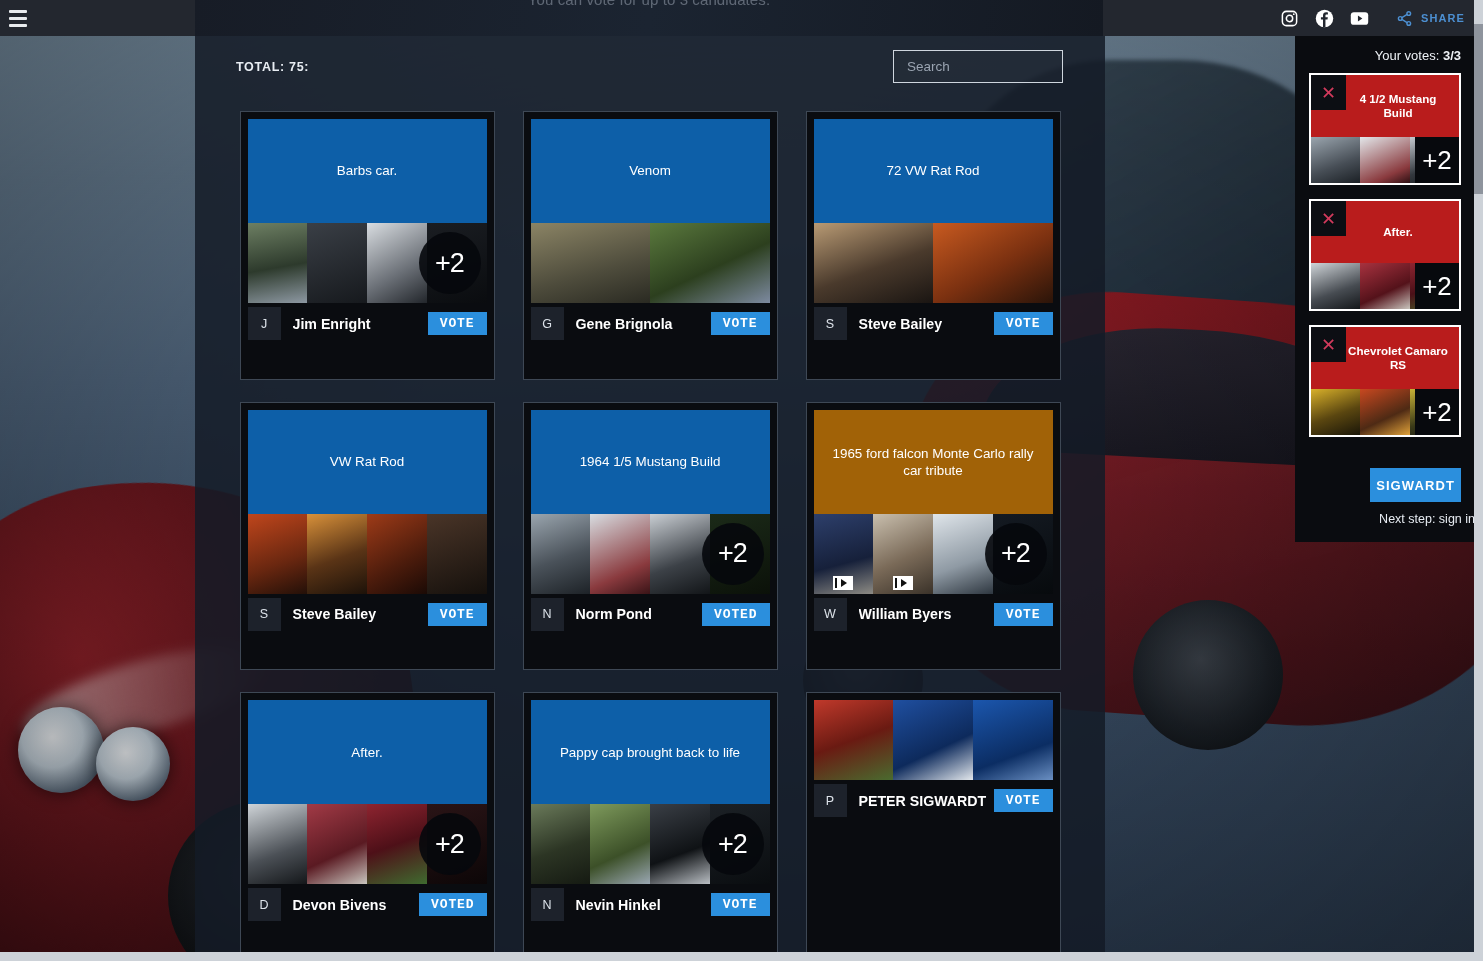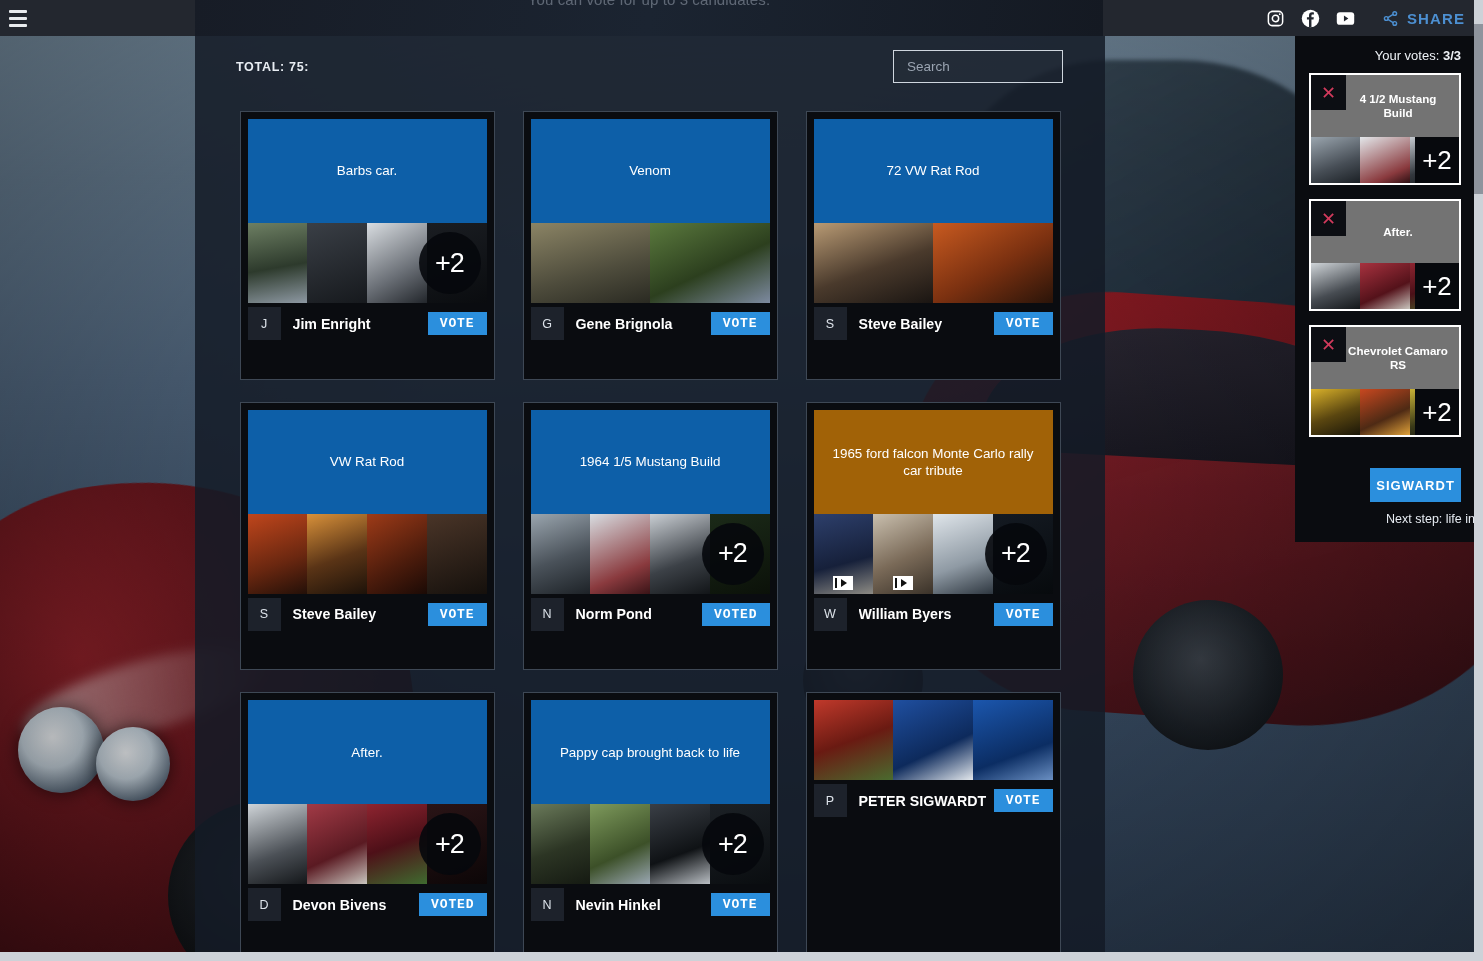--- a/index.html
+++ b/index.html
@@ -113,21 +113,21 @@
   .social-ico {
     width: 19px; height: 19px; display: inline-flex; align-items: center; justify-content: center;
     color: #fff; cursor: pointer;
   }
   .social-ico svg { display: block; }
   #share-btn {
     display: flex; align-items: center; gap: 7px; cursor: pointer;
     margin-left: 10px; margin-right: 8px;
   }
   #share-label {
-    color: #4c8fd1; font-size: 15px; letter-spacing: 1.1px; font-weight: 600;
+    color: #4c8fd1; font-size: 11px; letter-spacing: 1.1px; font-weight: 600;
   }
 
   
   #page {
     position: absolute; top: 36px; left: 0; right: 0; bottom: 0;
   }
 
   
   #content {
     position: absolute; top: 0; left: 195px; width: 910px; bottom: 0;
@@ -250,21 +250,21 @@
     padding: 0 14px;
     display: flex; flex-direction: column; gap: 14px;
   }
   .vote-card {
     border: 2px solid #fff;
     background: #0d5fa8;
     position: relative;
   }
   .vote-card-title-panel {
     height: 62px; display: flex; align-items: center; justify-content: center;
-    padding: 4px 8px; background: #737373;
+    padding: 4px 8px; background: #b91c1c;
   }
   .vote-card-title {
     color: #fff; font-size: 11.6px; font-weight: 700; text-align: center; line-height: 1.2;
     padding-left: 26px;
   }
   .vote-card-x {
     position: absolute; left: 0; top: 0; width: 35px; height: 35px;
     background: #0c0e13;
     display: flex; align-items: center; justify-content: center;
     color: #d23a5c; font-size: 18px; line-height: 1; cursor: pointer;
@@ -643,21 +643,21 @@
             </div>
             <div class="thumb">
               <div class="ph" style="background: linear-gradient(160deg, rgb(201, 178, 54), rgb(58, 58, 24) 60%, rgb(15, 16, 18));"></div>
             </div>
             <div class="vote-more">+2</div>
           </div>
         </div>
       </div>
     <div id="votes-divider"></div>
     <button id="continue-btn">SIGWARDT</button>
-    <div id="next-step">Next step: life in</div>
+    <div id="next-step">Next step: sign in</div>
   </div>
 
 </div>
 
 <div id="scrollbar">
   <div id="scroll-thumb"></div>
 </div>
 <div id="hscroll"></div>
 
 </body></html>

